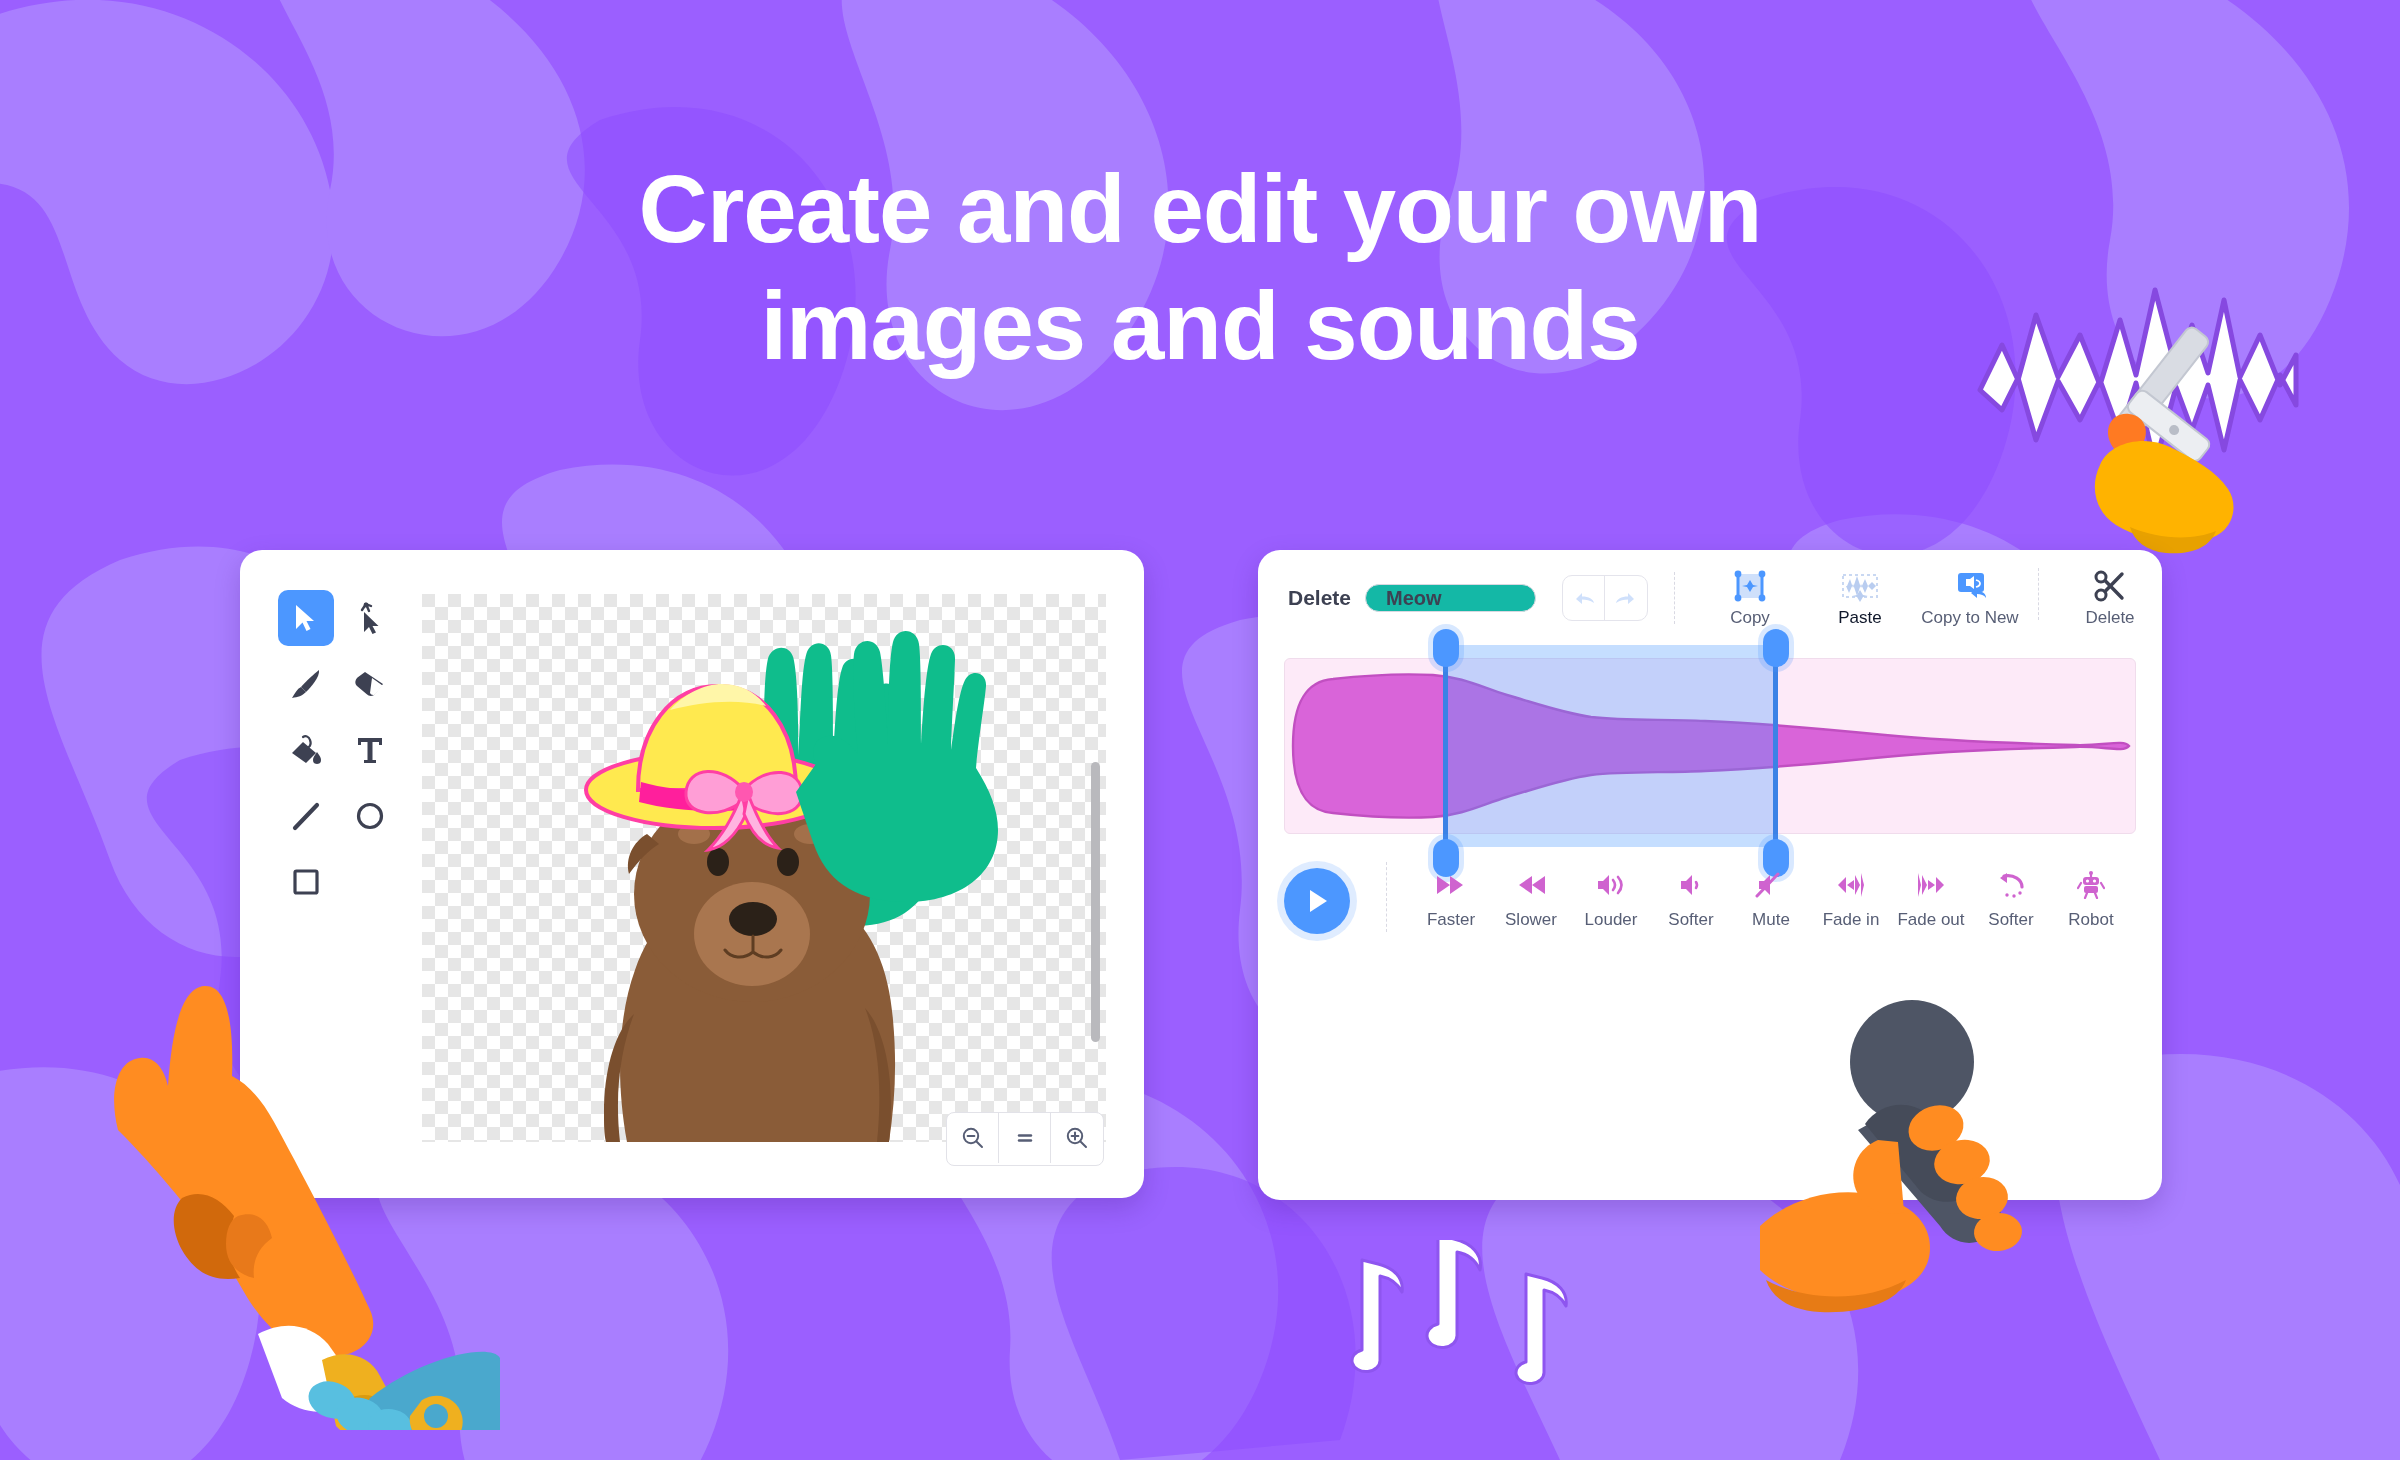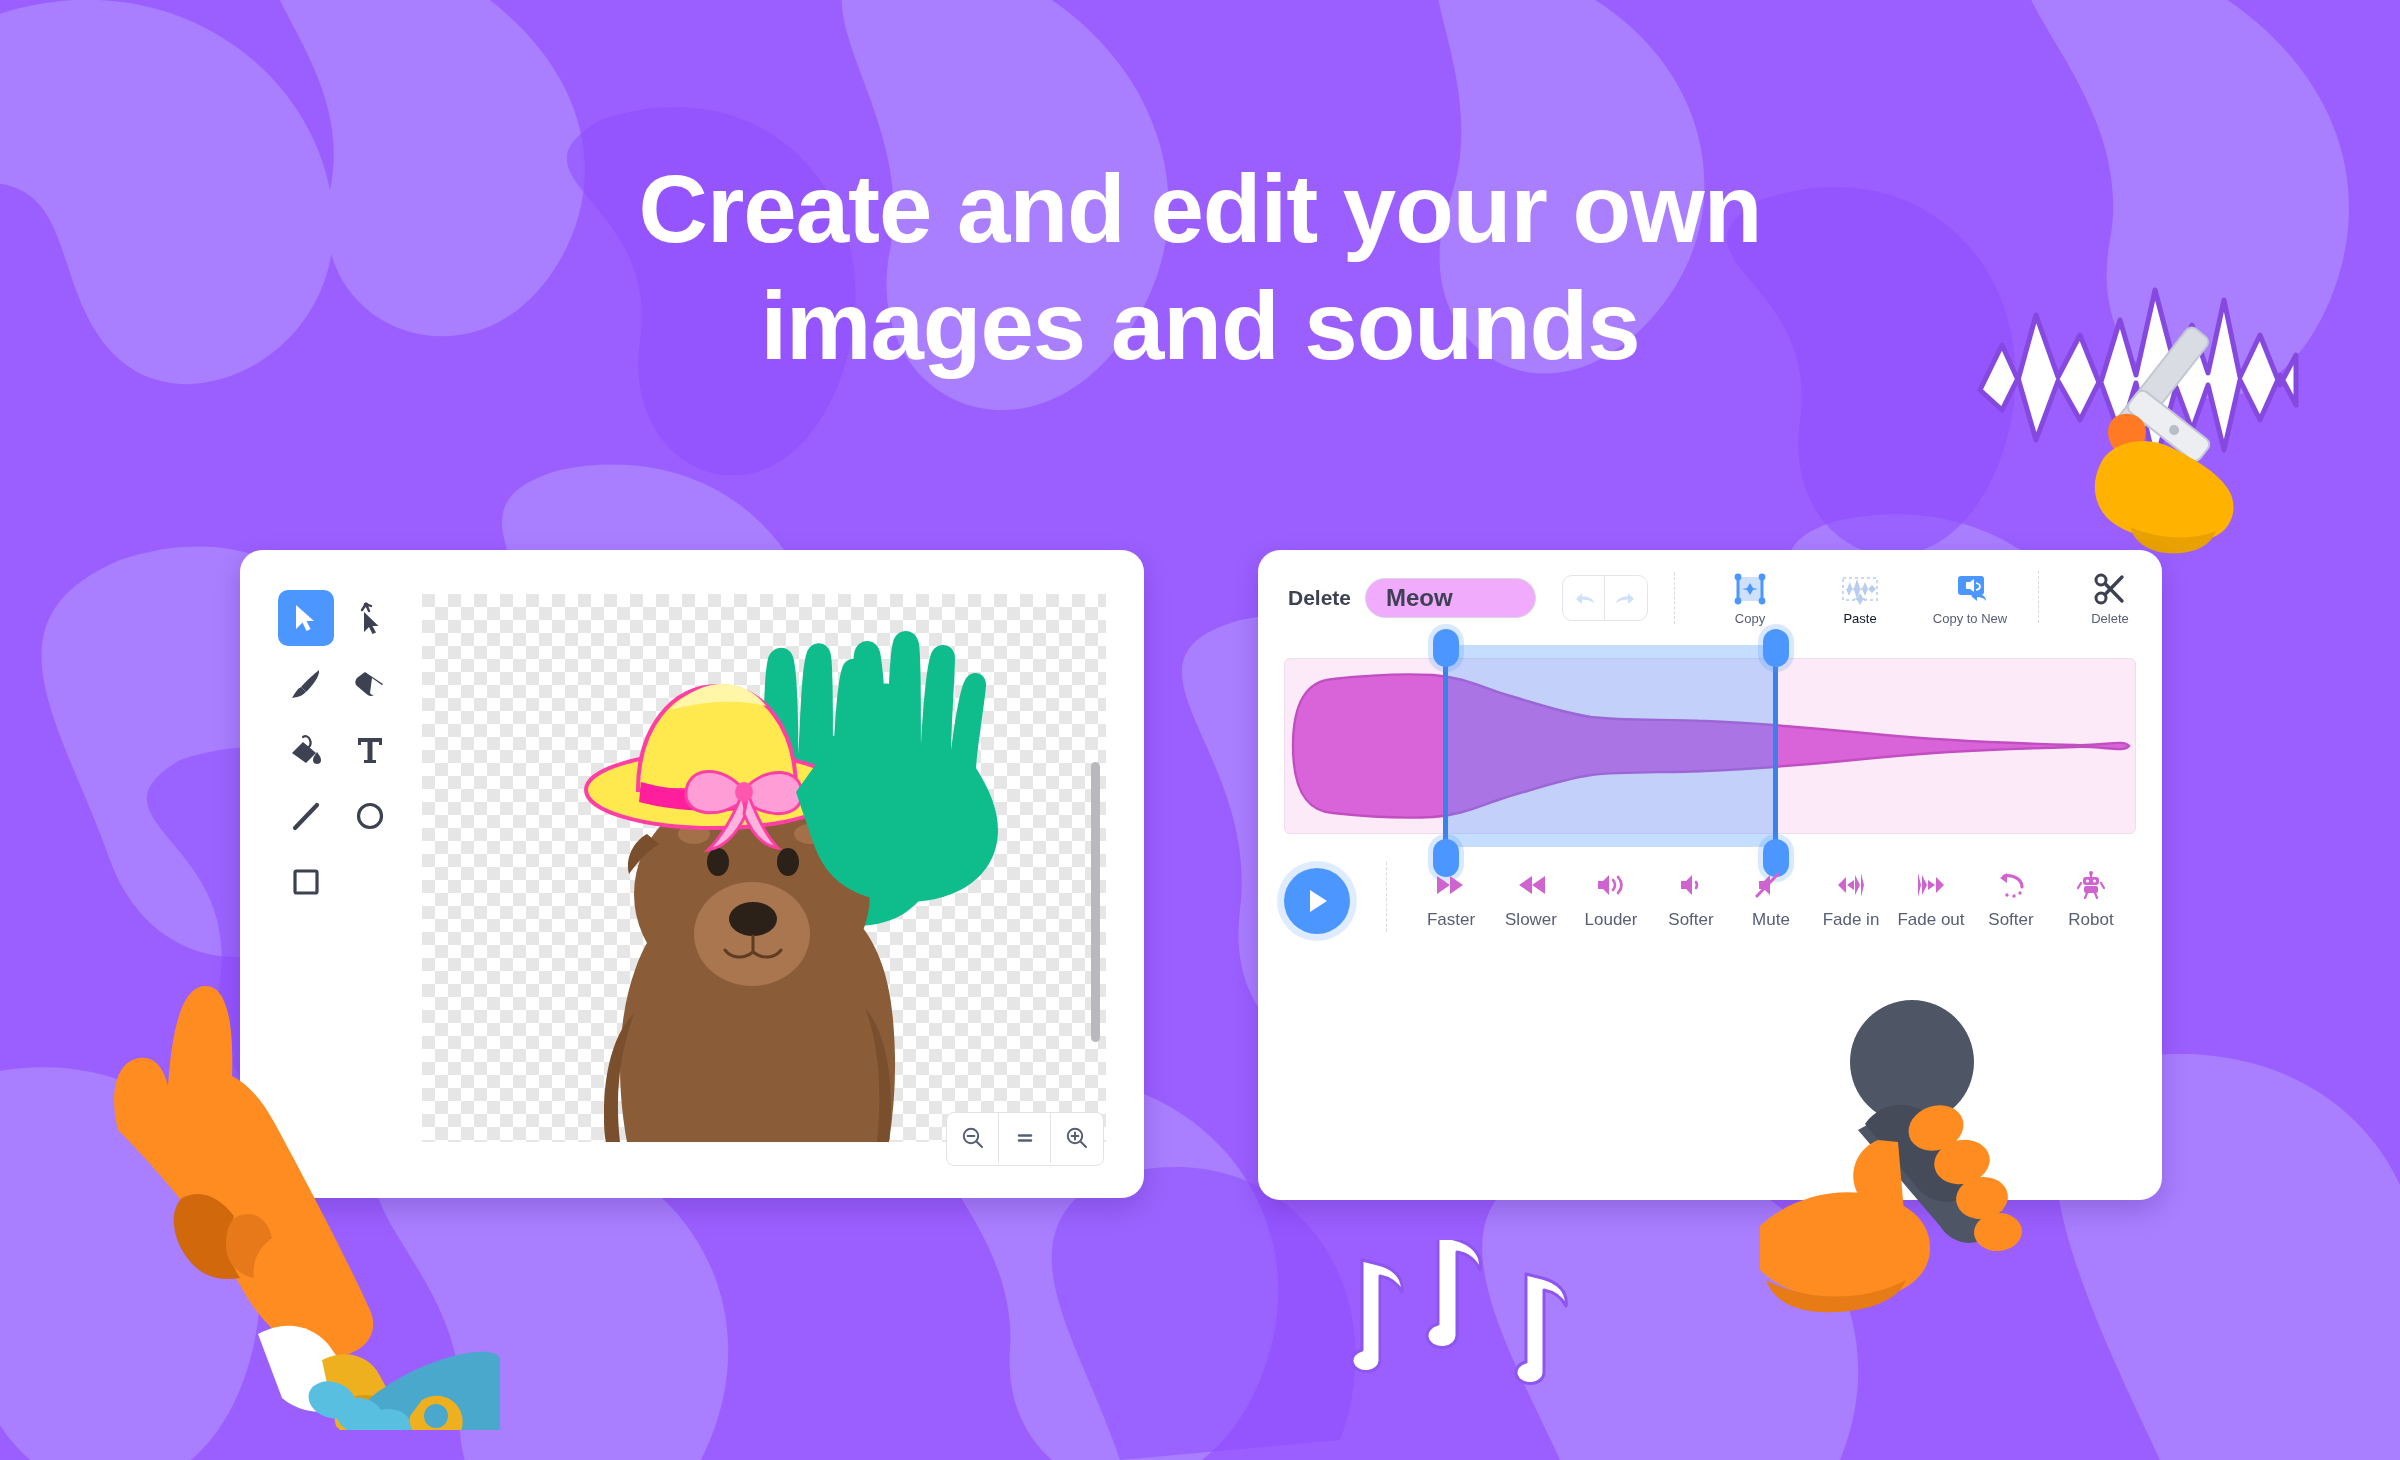--- a/index.html
+++ b/index.html
@@ -64,37 +64,37 @@
   }
   .zoom-btn:last-child{border-right:none;}
   
   #sound-editor{left:1258px;top:550px;width:904px;height:650px;}
   .sound-topbar{
     position:absolute;left:0;top:0;width:904px;height:96px;
     display:flex;align-items:center;
   }
   .sound-label{margin-left:30px;font-size:21px;font-weight:bold;color:#3d4152;}
   .sound-name{
-    margin-left:14px;width:178px;height:40px;border:1px solid #d8d8e0;
+    margin-left:14px;width:178px;height:28px;border:1px solid #d8d8e0;
     border-radius:22px;display:flex;align-items:center;padding:0 20px;
-    box-sizing:border-box;font-size:24px;font-weight:bold;color:#3d4152;
-    background:#f0abfc;
+    box-sizing:border-box;font-size:20px;font-weight:bold;color:#3d4152;
+    background:#14b8a6;
   }
   .undoredo{
     margin-left:26px;display:flex;border:1px solid #e4e4ec;border-radius:10px;
     overflow:hidden;
   }
   .ur-btn{width:44px;height:44px;display:flex;align-items:center;justify-content:center;
     border-right:1px solid #e4e4ec;box-sizing:border-box;}
   .ur-btn:last-child{border-right:none;}
   .tb-sep{width:1px;height:52px;margin-left:26px;border-left:1px dashed #d9d9e3;}
   .tb-actions{display:flex;align-items:flex-start;margin-left:22px;gap:6px;}
   .tb-item{
     width:104px;display:flex;flex-direction:column;align-items:center;gap:6px;
-    font-size:13px;color:#575e75;
+    font-size:17px;color:#575e75;
   }
   .tb-item.disabled{color:#0f172a;}
   .tb-icon{height:34px;display:flex;align-items:flex-end;}
   .wave-area{
     position:absolute;left:26px;top:108px;width:852px;height:176px;
     background:#fdeaf8;border:1px solid #f0dcec;border-radius:6px;
     box-sizing:border-box;overflow:visible;
   }
   .wave-svg{position:absolute;left:0;top:0;width:850px;height:174px;}
   .sel-overlay{

